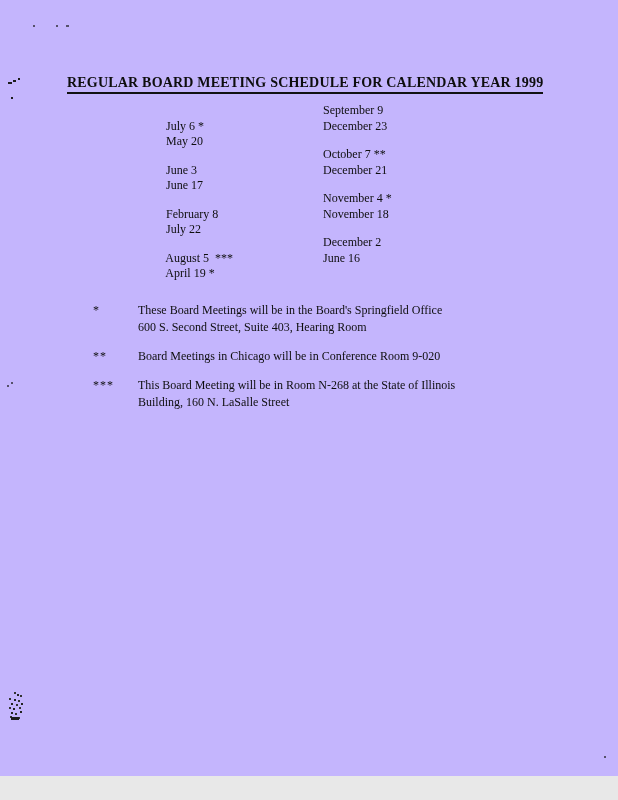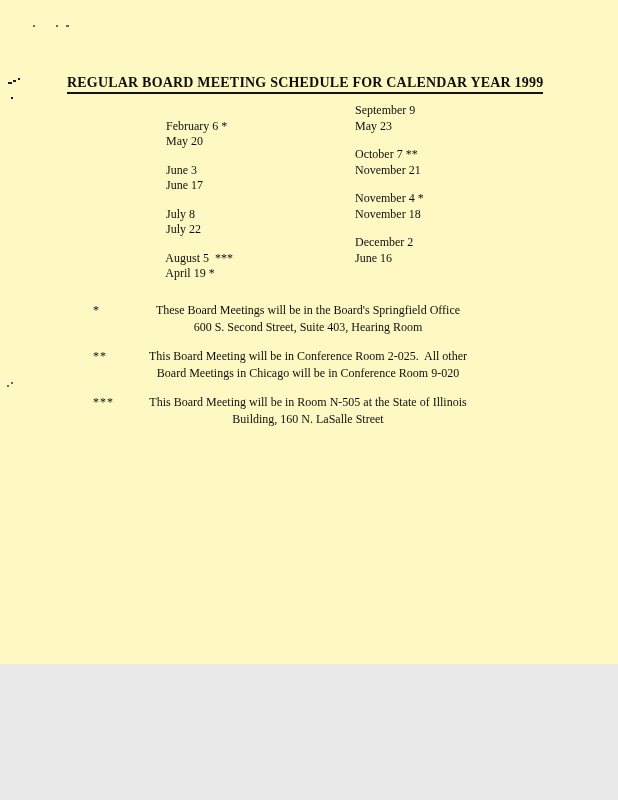--- a/index.html
+++ b/index.html
@@ -3,22 +3,22 @@
 <meta charset="utf-8">
 <style>
   html, body {
     margin: 0;
     padding: 0;
     background: #e8e8e8;
   }
   .page {
     position: relative;
     width: 618px;
-    height: 664px;
-    background: #fef9c3;
+    height: 776px;
+    background: #c4b5fd;
     font-family: "Liberation Serif", "DejaVu Serif", serif;
     color: #0e0e0e;
     overflow: hidden;
   }
 
   
   .title {
     position: absolute;
     left: 67px;
     top: 75px;
@@ -45,21 +45,20 @@
     width: 360px;
     height: 15.5px;
     line-height: 15.5px;
     white-space: pre;
   }
   .cell-right {
     position: absolute;
     left: 181px;
     top: 0;
     white-space: pre;
-    margin-left: 32px;
   }
 
   
   .footnotes {
     position: absolute;
     left: 93px;
     top: 302px;
     font-size: 12px;
   }
   .footnote {
@@ -71,21 +70,20 @@
     width: 45px;
     letter-spacing: 1px;
     line-height: 17px;
   }
   .fn-lines { flex: none; }
   .fn-line {
     display: block;
     line-height: 17px;
     width: 340px;
     white-space: pre-wrap;
-    text-align: center;
   }
 
   
   .art {
     position: absolute;
     background: #1c1c1c;
   }
   .art.faint { opacity: 0.65; }
   .art.blob {
     left: 10px;
@@ -128,43 +126,43 @@
   <div class="art faint" style="left:604px; top:777px; width:2px; height:2px;"></div>
   <div class="art faint" style="left:603px; top:784px; width:2px; height:3px;"></div>
   <div class="art faint" style="left:604px; top:789px; width:2px; height:3px;"></div>
 
   <h1 class="title">REGULAR BOARD MEETING SCHEDULE FOR CALENDAR YEAR 1999</h1>
 
   <div class="schedule">
 
     <div class="sched-group">
       <div class="sched-row">
-        <span class="cell-left">February 6 *</span>
+        <span class="cell-left">July 6 *</span>
         <span class="cell-right">September 9</span>
       </div>
       <div class="sched-row">
         <span class="cell-left">May 20</span>
-        <span class="cell-right">May 23</span>
+        <span class="cell-right">December 23</span>
       </div>
     </div>
 
     <div class="sched-group">
       <div class="sched-row">
         <span class="cell-left">June 3</span>
         <span class="cell-right">October 7 **</span>
       </div>
       <div class="sched-row">
         <span class="cell-left">June 17</span>
-        <span class="cell-right">November 21</span>
-      </div>
-    </div>
-
-    <div class="sched-group">
-      <div class="sched-row">
-        <span class="cell-left">July 8</span>
+        <span class="cell-right">December 21</span>
+      </div>
+    </div>
+
+    <div class="sched-group">
+      <div class="sched-row">
+        <span class="cell-left">February 8</span>
         <span class="cell-right">November 4 *</span>
       </div>
       <div class="sched-row">
         <span class="cell-left">July 22</span>
         <span class="cell-right">November 18</span>
       </div>
     </div>
 
     <div class="sched-group">
       <div class="sched-row">
@@ -185,28 +183,27 @@
       <span class="fn-marker">*</span>
       <span class="fn-lines">
         <span class="fn-line">These Board Meetings will be in the Board's Springfield Office</span>
         <span class="fn-line">600 S. Second Street, Suite 403, Hearing Room</span>
       </span>
     </div>
 
     <div class="footnote">
       <span class="fn-marker">**</span>
       <span class="fn-lines">
-        <span class="fn-line">This Board Meeting will be in Conference Room 2-025.  All other</span>
         <span class="fn-line">Board Meetings in Chicago will be in Conference Room 9-020</span>
       </span>
     </div>
 
     <div class="footnote">
       <span class="fn-marker">***</span>
       <span class="fn-lines">
-        <span class="fn-line">This Board Meeting will be in Room N-505 at the State of Illinois</span>
+        <span class="fn-line">This Board Meeting will be in Room N-268 at the State of Illinois</span>
         <span class="fn-line">Building, 160 N. LaSalle Street</span>
       </span>
     </div>
 
   </div>
 
 </div>
 
 </body></html>

